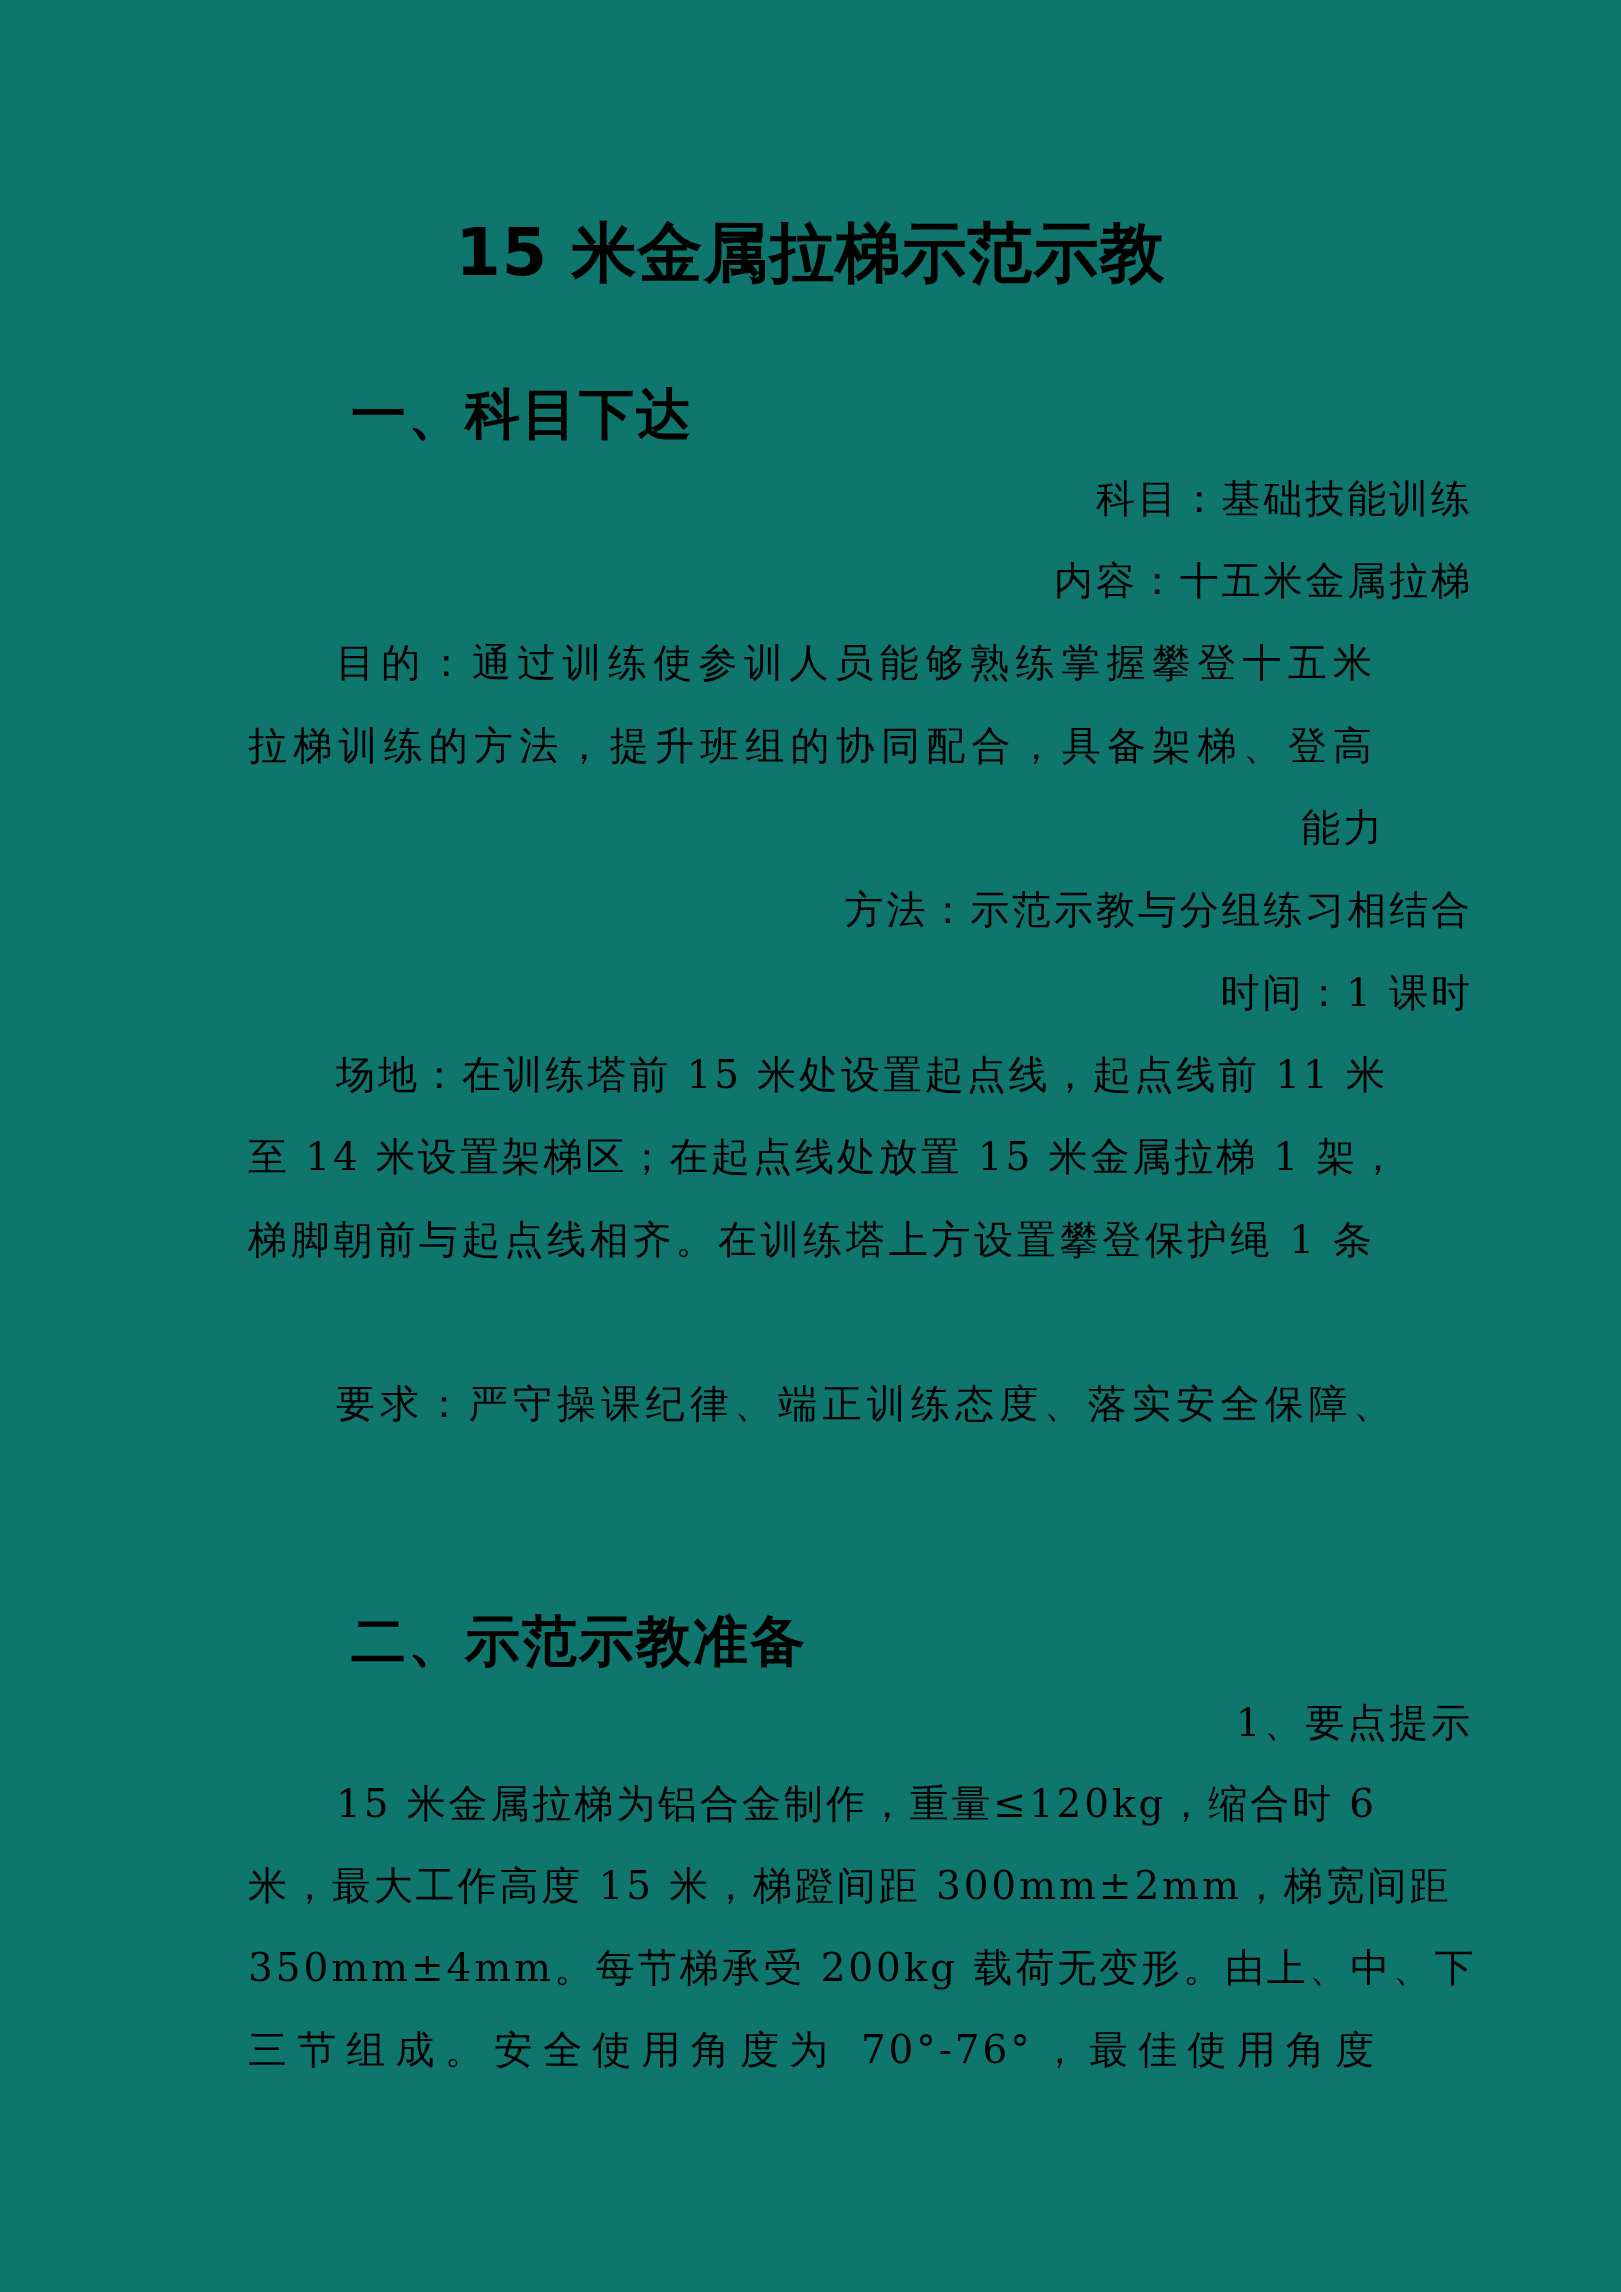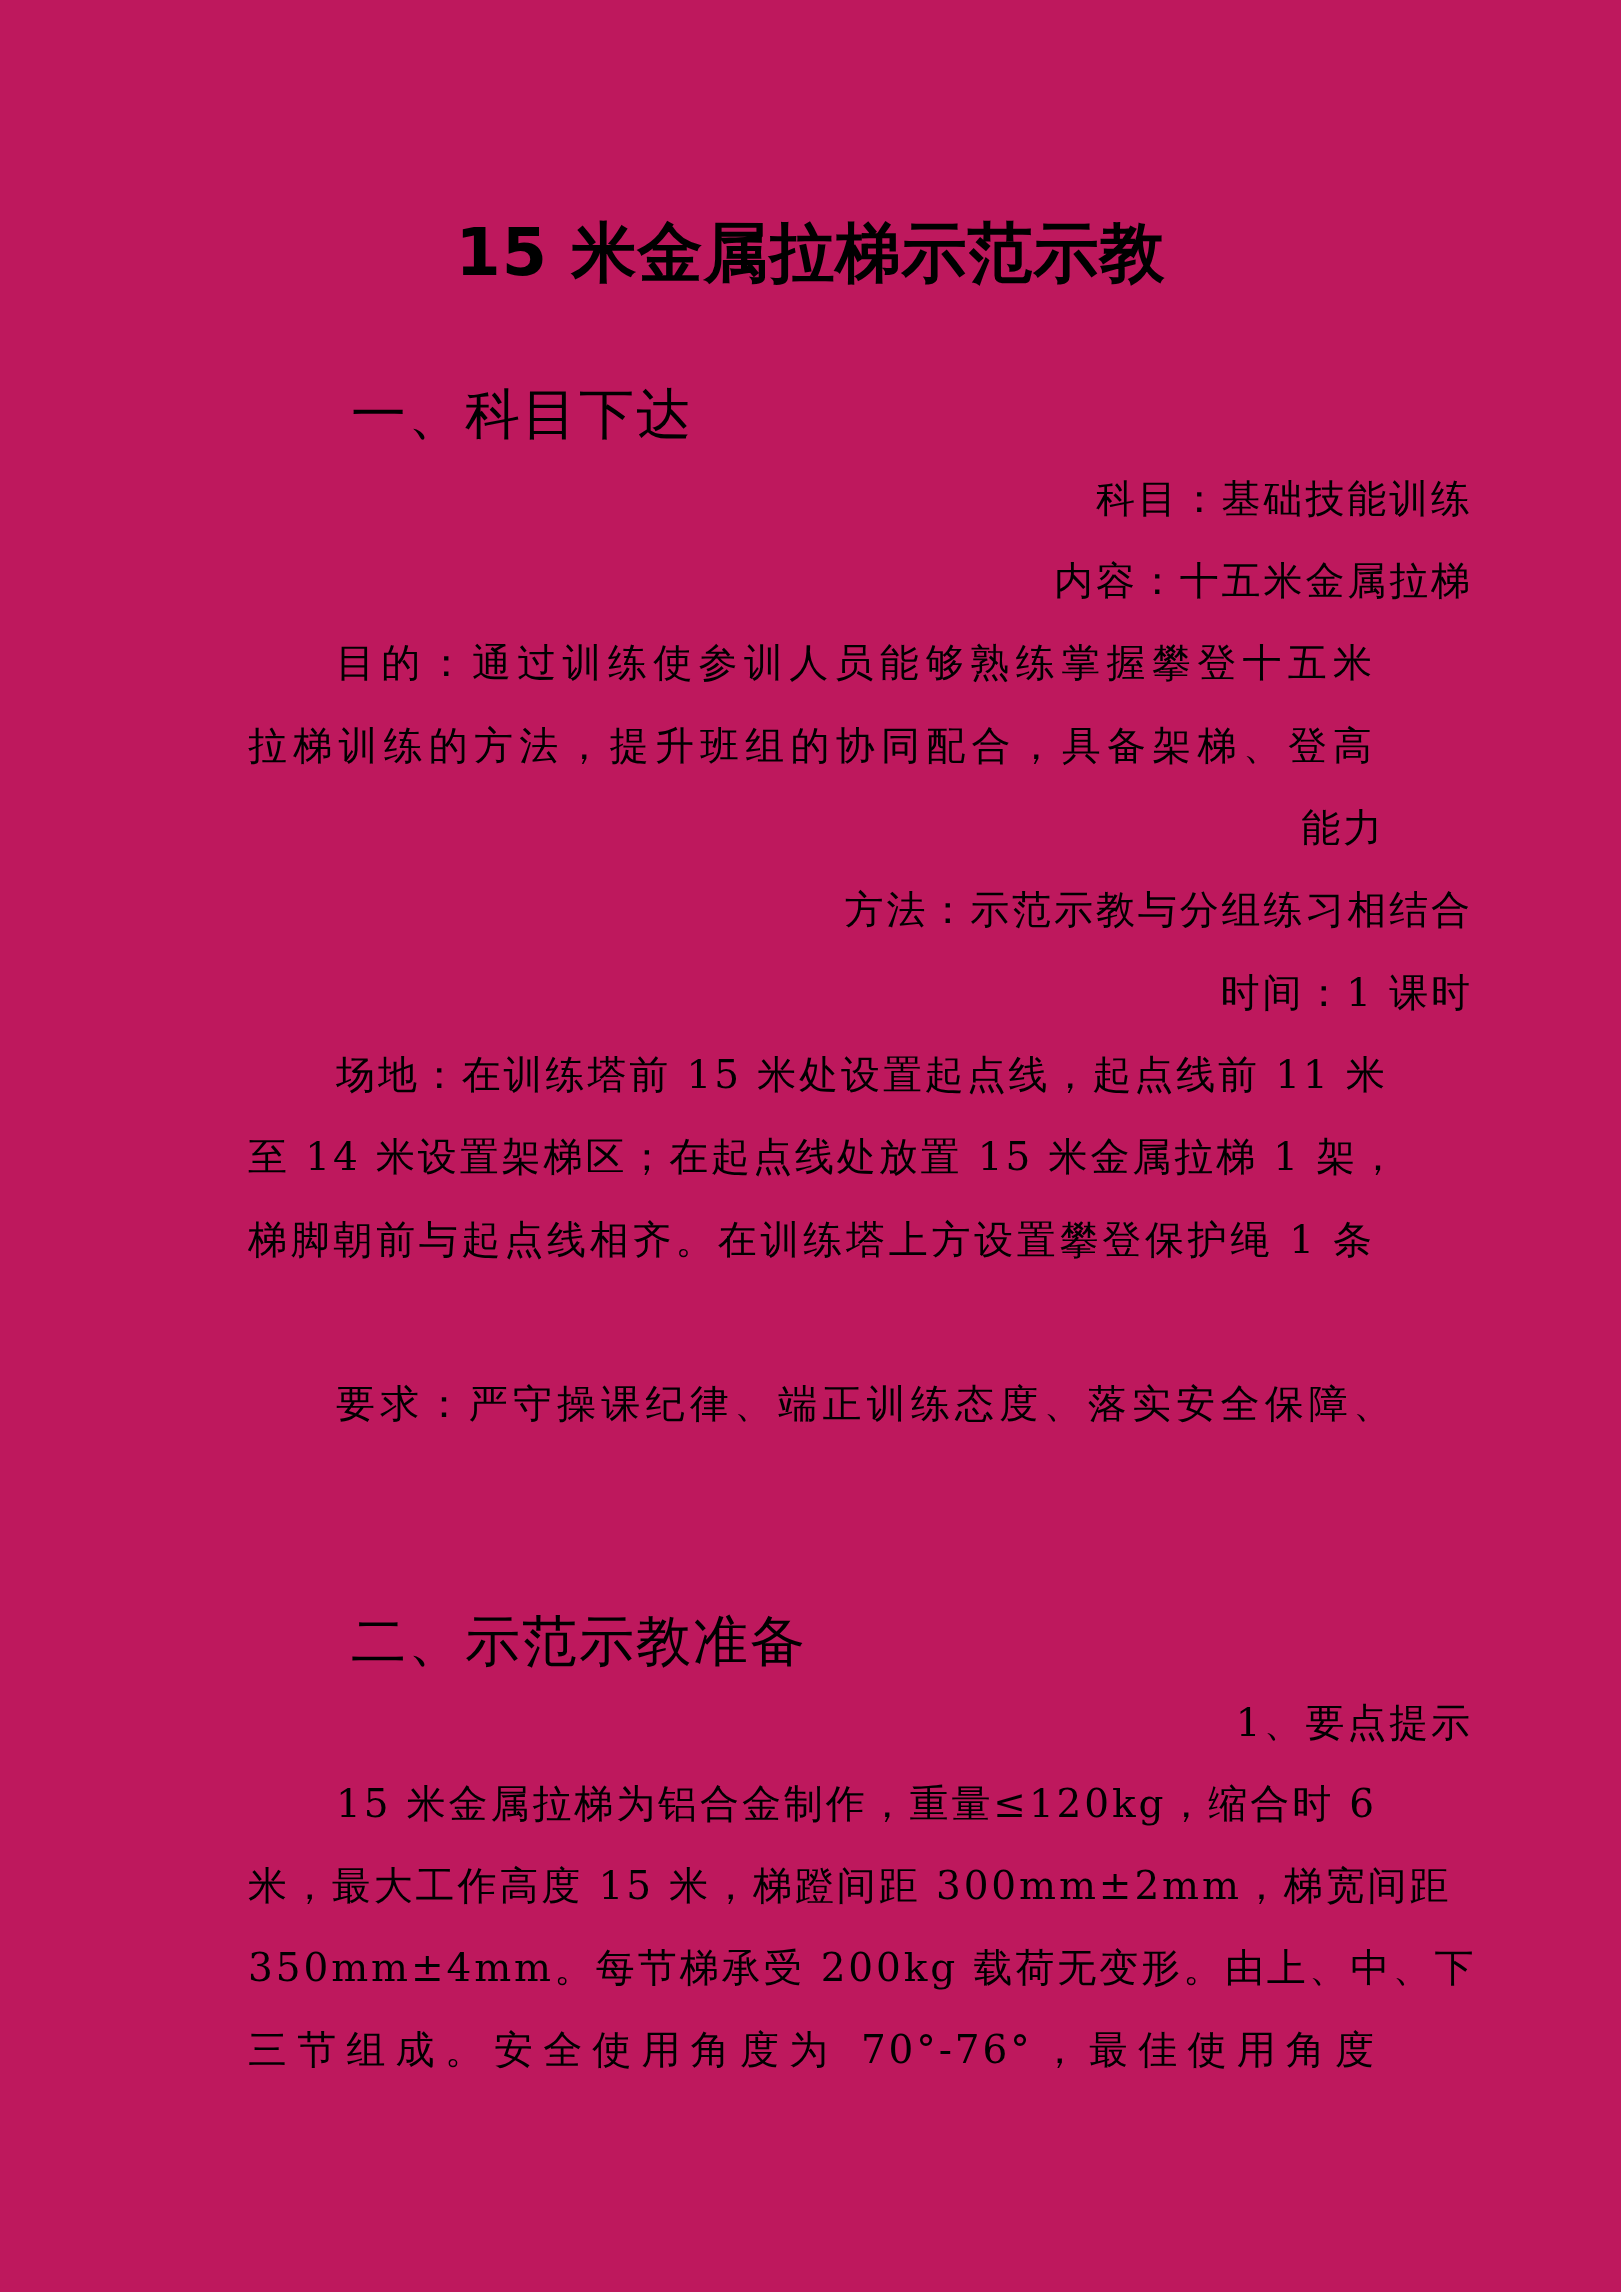--- a/index.html
+++ b/index.html
@@ -1,23 +1,23 @@
 <!DOCTYPE html>
 <html><head>
 <meta charset="utf-8">
 <style>
   html, body { margin: 0; padding: 0; background: #ffffff; }
   body { width: 1621px; height: 2293px; position: relative; overflow: hidden;
          font-family: "DejaVu Serif", "Liberation Serif", serif; color: #000; }
-  .page { position: absolute; left: 0; top: 0; width: 1621px; height: 2293px; background: #be185d; }
+  .page { position: absolute; left: 0; top: 0; width: 1621px; height: 2293px; background: #0f766e; }
   .title { position: absolute; left: 0; width: 1621px; top: 214px; text-align: center;
            font-family: "DejaVu Sans", "Liberation Sans", sans-serif; font-weight: bold;
            font-size: 65px; line-height: 78px; letter-spacing: 1px; }
   .h1 { position: absolute; left: 351px; font-family: "DejaVu Sans", "Liberation Sans", sans-serif;
-        font-weight: normal; font-size: 55px; line-height: 69px; letter-spacing: 2px; }
+        font-weight: bold; font-size: 55px; line-height: 69px; letter-spacing: 2px; }
   .line { position: absolute; left: 248px; width: 1137px; font-size: 39px; line-height: 59px;
           white-space: nowrap; letter-spacing: 2.9px; text-align: right; }
   .indent { left: 336px; }
   .justify-line { text-align: justify; text-align-last: justify; }
 </style>
 </head>
 <body>
 
 <div class="page">
   <div class="title">15 米金属拉梯示范示教</div>

